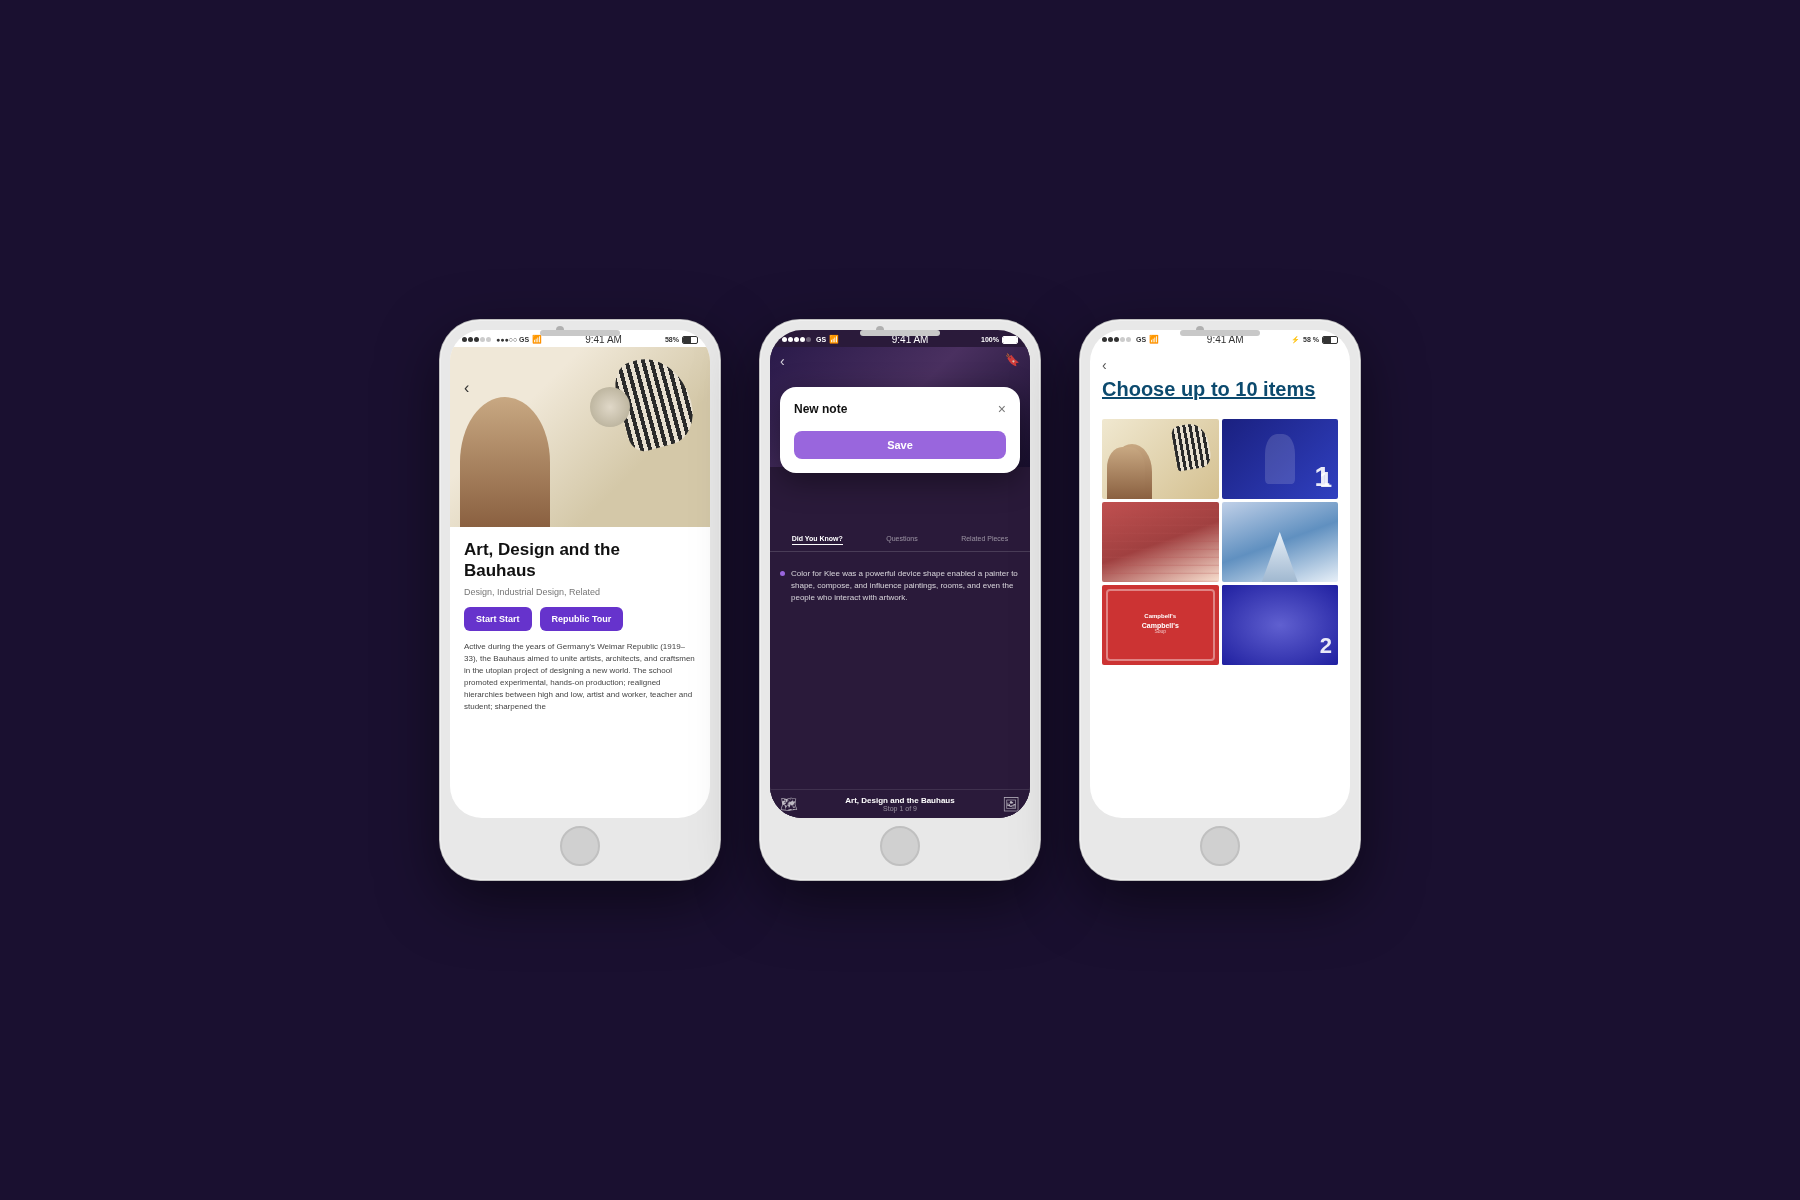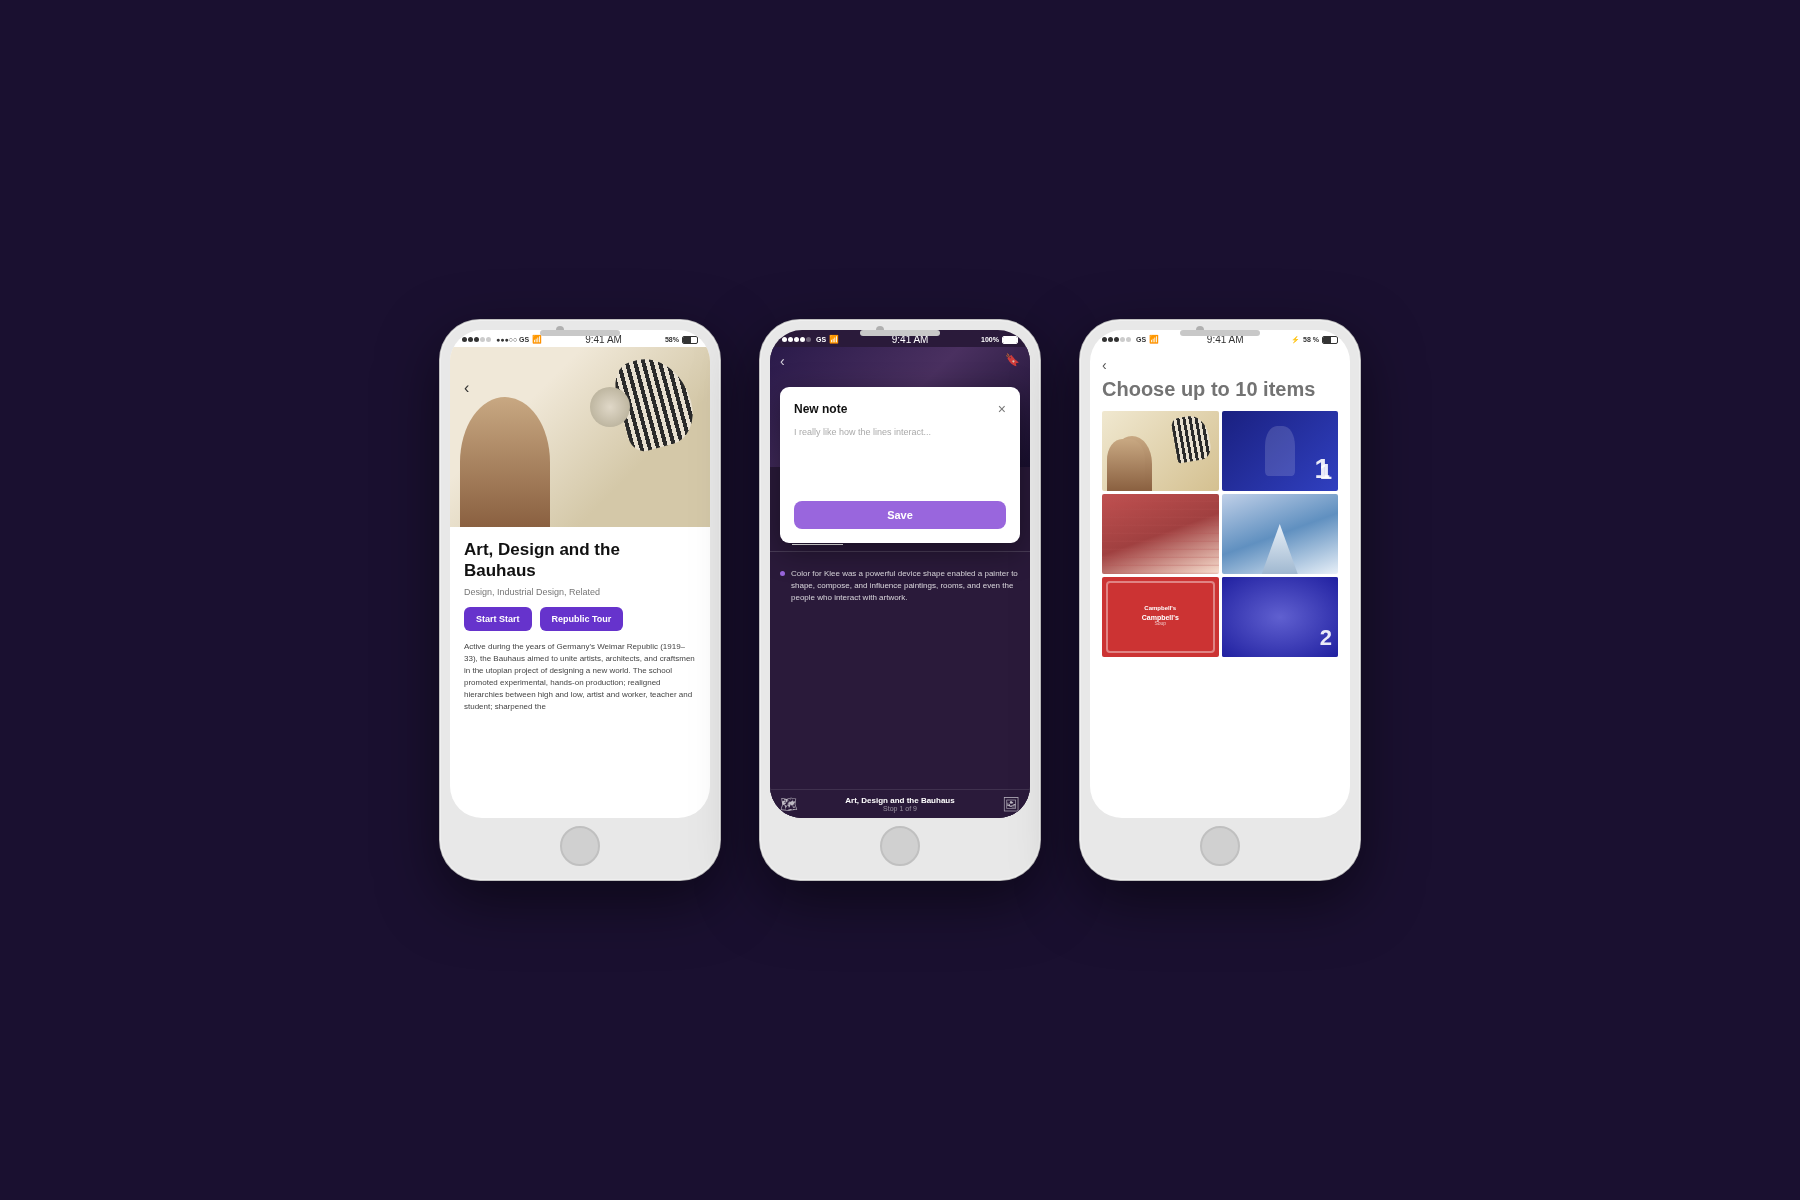--- a/index.html
+++ b/index.html
@@ -241,21 +241,21 @@
       color: #444;
       line-height: 1.5;
     }
 
     .modal-card {
       position: absolute;
       top: -100px;
       left: 10px;
       right: 10px;
       background: white;
-      border-radius: 9px;
+      border-radius: 16px;
       padding: 14px;
       box-shadow: 0 8px 30px rgba(0,0,0,0.4);
       z-index: 20;
     }
 
     .modal-header {
       display: flex;
       justify-content: space-between;
       align-items: center;
       margin-bottom: 8px;
@@ -374,23 +374,24 @@
 
     .phone3 .back-btn {
       font-size: 14px;
       color: #555;
       margin-bottom: 6px;
     }
 
     .phone3 .choose-title {
       font-size: 20px;
       font-weight: 900;
-      color: #737373;
+      color: #0c4a6e;
       line-height: 1.2;
-      margin-bottom: 10px;
+      margin-bottom: 18px;
+      text-decoration: underline;
     }
 
     .artwork-grid {
       display: grid;
       grid-template-columns: 1fr 1fr;
       grid-template-rows: repeat(3, 80px);
       gap: 3px;
       flex: 1;
     }
 
@@ -621,21 +622,20 @@
         <div style="position:absolute;top:6px;right:10px;color:rgba(255,255,255,0.8);font-size:12px;">🔖</div>
       </div>
 
       <div style="position:relative;flex:1;background:#2a1a3a;display:flex;flex-direction:column;">
 
         <div class="modal-card" style="top:-80px;">
           <div class="modal-header">
             <span class="modal-title">New note</span>
             <span class="modal-close">×</span>
           </div>
-          <div class="modal-textarea" style="color:#aaa;font-size:9px;padding:2px 0;">I really like how the lines interact...</div>
           <button class="modal-save-btn">Save</button>
         </div>
 
         <div class="tabs-row" style="margin-top:60px;">
           <span class="tab-item active" style="color:white;font-size:7px;font-weight:600;border-bottom:1px solid white;padding-bottom:2px;">Did You Know?</span>
           <span class="tab-item" style="color:rgba(255,255,255,0.5);font-size:7px;">Questions</span>
           <span class="tab-item" style="color:rgba(255,255,255,0.5);font-size:7px;">Related Pieces</span>
         </div>
 
         <div class="did-you-know-content" style="padding:8px 10px;flex:1;">

